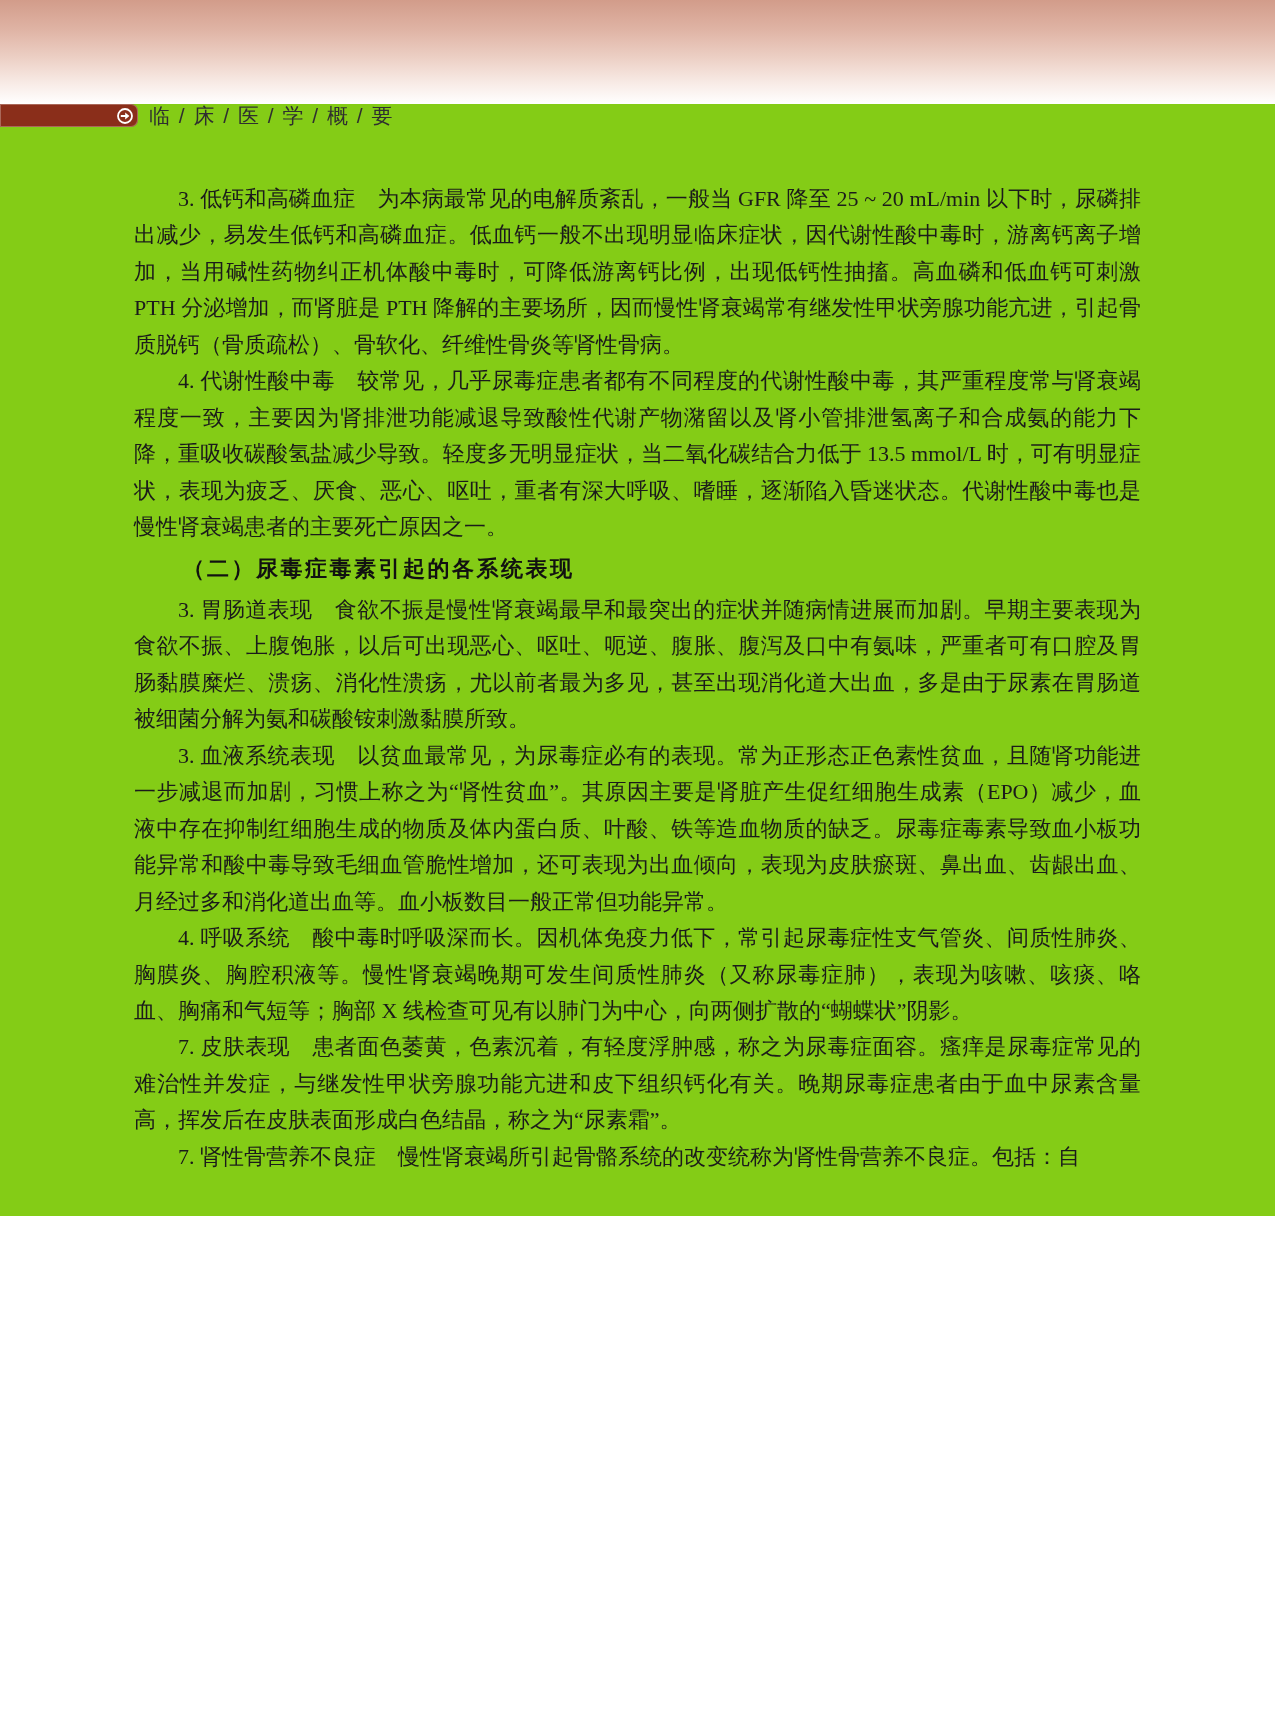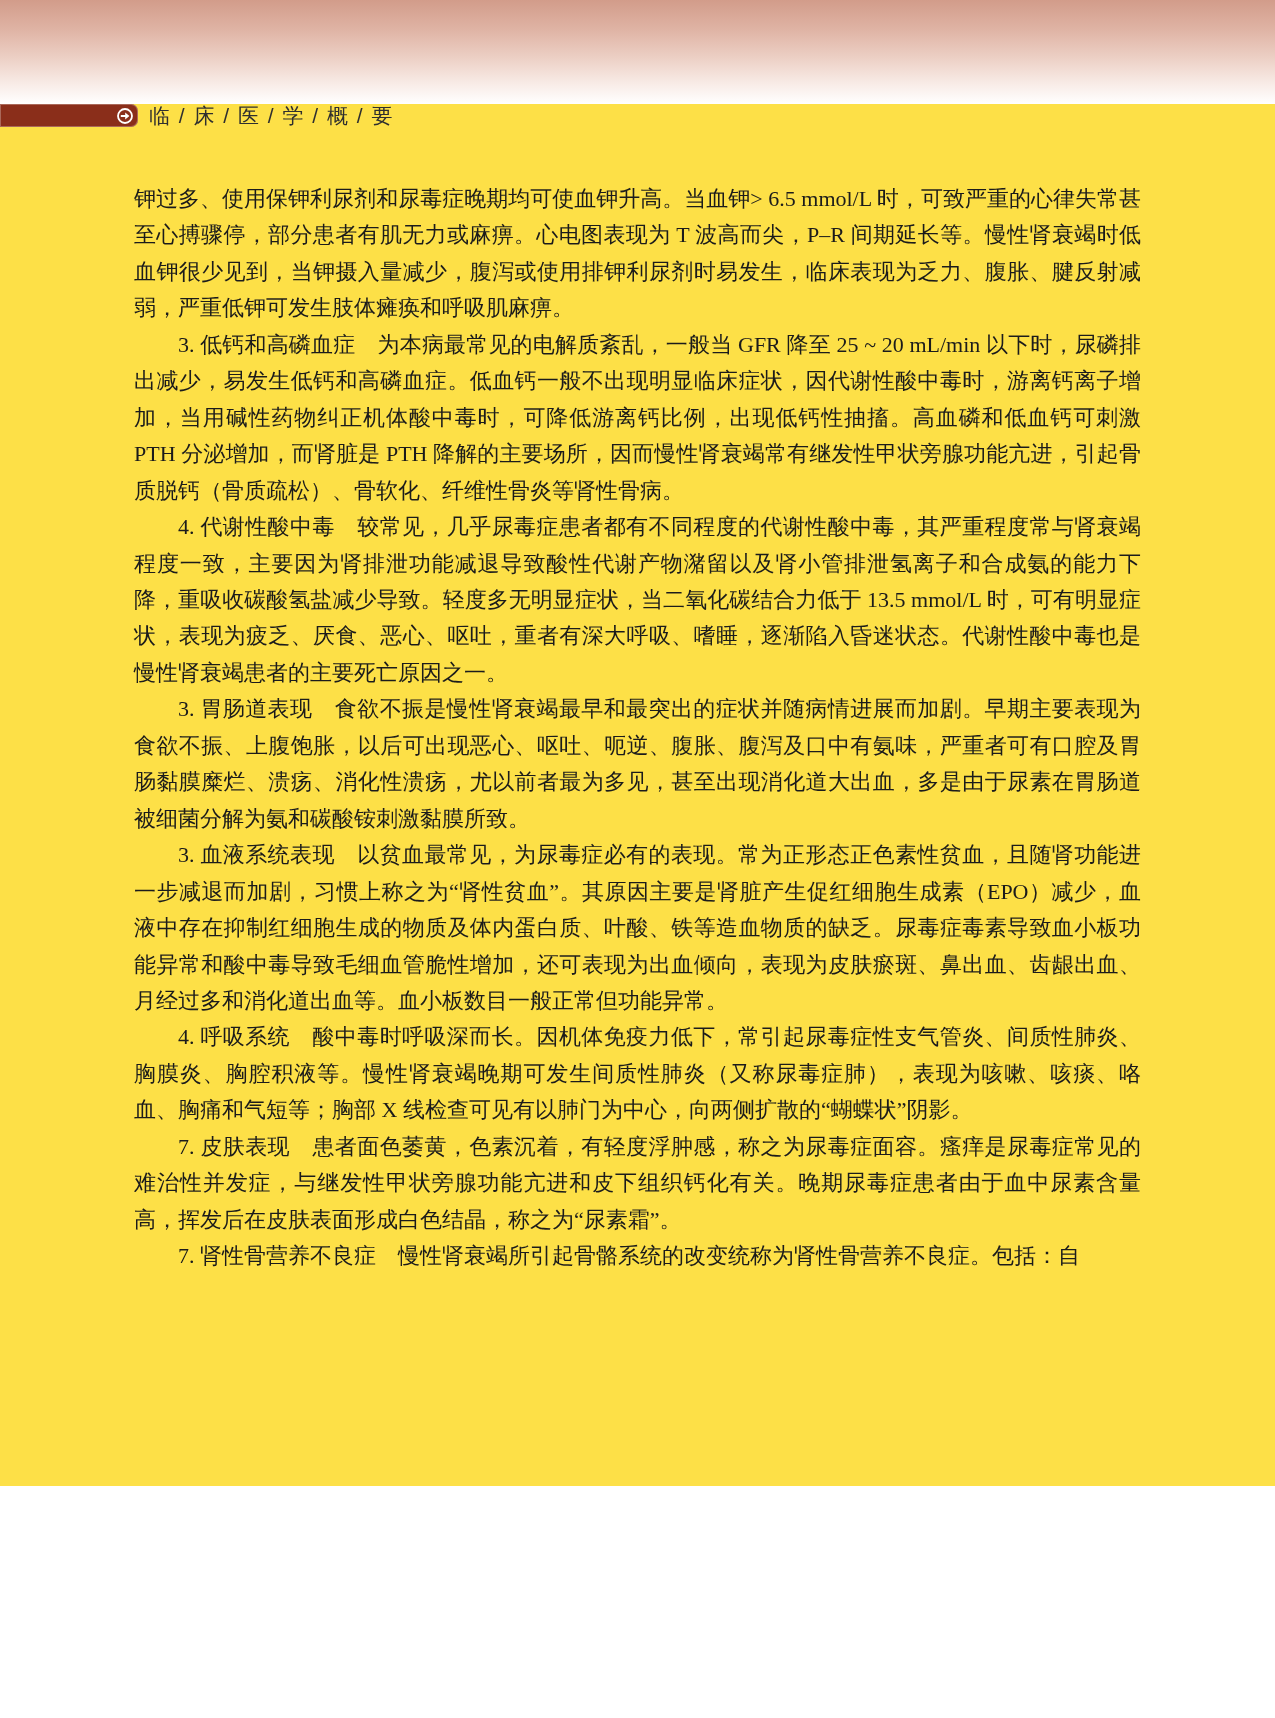--- a/index.html
+++ b/index.html
@@ -1,20 +1,20 @@
 <!DOCTYPE html>
 <html><head>
 <meta charset="utf-8">
 <style>
   * { margin:0; padding:0; box-sizing:border-box; }
   html,body { background:#ffffff; }
   .page {
     position:relative;
-    width:1275px; height:1486px;
-    background:#fde047;
+    width:1275px; height:1216px;
+    background:#84cc16;
     overflow:hidden;
     font-family:"Liberation Serif","DejaVu Serif",serif;
   }
   .top-gradient {
     position:absolute; left:0; top:0; right:0; height:104px;
     background:linear-gradient(180deg,#d29c8a 0%,#dfb3a4 28%,#eccfc4 55%,#f8ebe6 80%,#ffffff 100%);
   }
   .chapter-banner {
     position:absolute; left:0; top:104px;
     width:138px; height:23px;
@@ -81,23 +81,23 @@
   <div class="chapter-banner">
     <svg class="banner-arrow" viewBox="0 0 16 16">
       <circle cx="8" cy="8" r="7" fill="#8a2e1a" stroke="#ffffff" stroke-width="1.8"></circle>
       <path fill="#ffffff" d="M3.8 6.9h4.4V4.6L12.4 8l-4.2 3.4V9.1H3.8z"></path>
     </svg>
   </div>
 
   <div class="book-title">临 / 床 / 医 / 学 / 概 / 要</div>
 
   <div class="content">
-    <p class="para no-indent">钾过多、使用保钾利尿剂和尿毒症晚期均可使血钾升高。当血钾&gt; 6.5 mmol/L 时，可致严重的心律失常甚至心搏骤停，部分患者有肌无力或麻痹。心电图表现为 T 波高而尖，P–R 间期延长等。慢性肾衰竭时低血钾很少见到，当钾摄入量减少，腹泻或使用排钾利尿剂时易发生，临床表现为乏力、腹胀、腱反射减弱，严重低钾可发生肢体瘫痪和呼吸肌麻痹。</p>
     <p class="para">3. 低钙和高磷血症　为本病最常见的电解质紊乱，一般当 GFR 降至 25 ~ 20 mL/min 以下时，尿磷排出减少，易发生低钙和高磷血症。低血钙一般不出现明显临床症状，因代谢性酸中毒时，游离钙离子增加，当用碱性药物纠正机体酸中毒时，可降低游离钙比例，出现低钙性抽搐。高血磷和低血钙可刺激 PTH 分泌增加，而肾脏是 PTH 降解的主要场所，因而慢性肾衰竭常有继发性甲状旁腺功能亢进，引起骨质脱钙（骨质疏松）、骨软化、纤维性骨炎等肾性骨病。</p>
     <p class="para">4. 代谢性酸中毒　较常见，几乎尿毒症患者都有不同程度的代谢性酸中毒，其严重程度常与肾衰竭程度一致，主要因为肾排泄功能减退导致酸性代谢产物潴留以及肾小管排泄氢离子和合成氨的能力下降，重吸收碳酸氢盐减少导致。轻度多无明显症状，当二氧化碳结合力低于 13.5 mmol/L 时，可有明显症状，表现为疲乏、厌食、恶心、呕吐，重者有深大呼吸、嗜睡，逐渐陷入昏迷状态。代谢性酸中毒也是慢性肾衰竭患者的主要死亡原因之一。</p>
+    <h3 class="section-heading">（二）尿毒症毒素引起的各系统表现</h3>
     <p class="para">3. 胃肠道表现　食欲不振是慢性肾衰竭最早和最突出的症状并随病情进展而加剧。早期主要表现为食欲不振、上腹饱胀，以后可出现恶心、呕吐、呃逆、腹胀、腹泻及口中有氨味，严重者可有口腔及胃肠黏膜糜烂、溃疡、消化性溃疡，尤以前者最为多见，甚至出现消化道大出血，多是由于尿素在胃肠道被细菌分解为氨和碳酸铵刺激黏膜所致。</p>
     <p class="para">3. 血液系统表现　以贫血最常见，为尿毒症必有的表现。常为正形态正色素性贫血，且随肾功能进一步减退而加剧，习惯上称之为“肾性贫血”。其原因主要是肾脏产生促红细胞生成素（EPO）减少，血液中存在抑制红细胞生成的物质及体内蛋白质、叶酸、铁等造血物质的缺乏。尿毒症毒素导致血小板功能异常和酸中毒导致毛细血管脆性增加，还可表现为出血倾向，表现为皮肤瘀斑、鼻出血、齿龈出血、月经过多和消化道出血等。血小板数目一般正常但功能异常。</p>
     <p class="para">4. 呼吸系统　酸中毒时呼吸深而长。因机体免疫力低下，常引起尿毒症性支气管炎、间质性肺炎、胸膜炎、胸腔积液等。慢性肾衰竭晚期可发生间质性肺炎（又称尿毒症肺），表现为咳嗽、咳痰、咯血、胸痛和气短等；胸部 X 线检查可见有以肺门为中心，向两侧扩散的“蝴蝶状”阴影。</p>
     <p class="para">7. 皮肤表现　患者面色萎黄，色素沉着，有轻度浮肿感，称之为尿毒症面容。瘙痒是尿毒症常见的难治性并发症，与继发性甲状旁腺功能亢进和皮下组织钙化有关。晚期尿毒症患者由于血中尿素含量高，挥发后在皮肤表面形成白色结晶，称之为“尿素霜”。</p>
     <p class="para">7. 肾性骨营养不良症　慢性肾衰竭所引起骨骼系统的改变统称为肾性骨营养不良症。包括：自</p>
   </div>
 
   <div class="page-footer">
     <svg class="page-number-decoration" viewBox="0 0 68 28">
       <ellipse cx="27" cy="15" rx="23" ry="7" fill="none" stroke="#85c2ea" stroke-width="3" transform="rotate(-7 27 15)"></ellipse>

